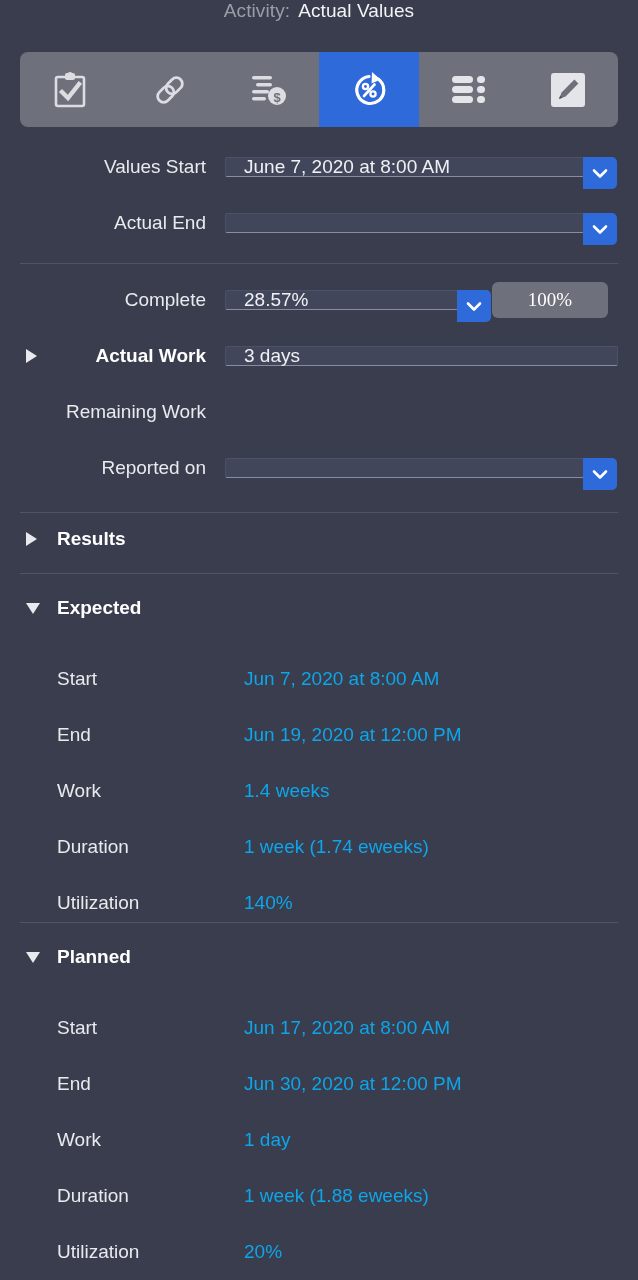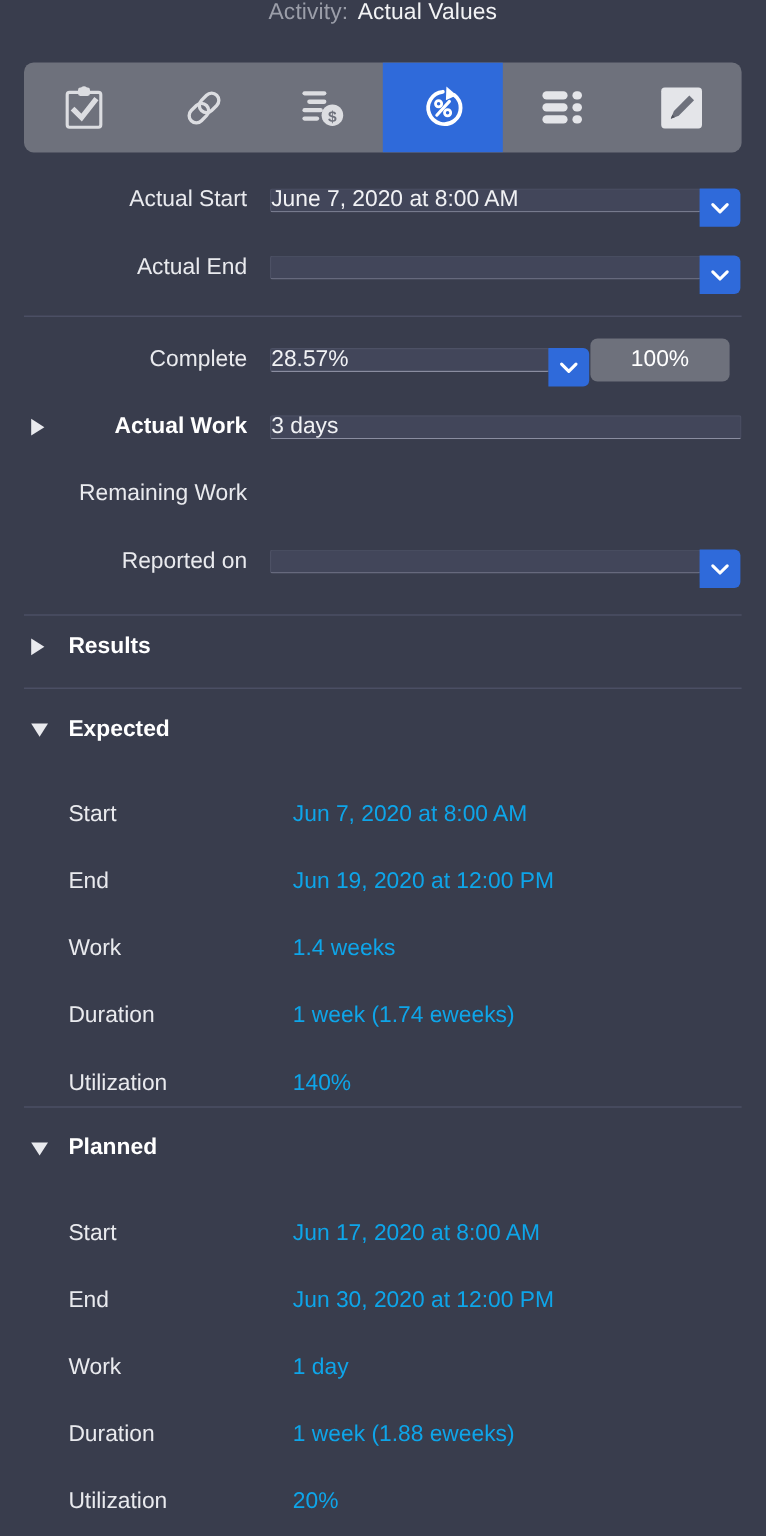--- a/index.html
+++ b/index.html
@@ -95,21 +95,21 @@
   .field {
     position: relative;
     flex: 1;
     height: 20px;
     background: #42465a;
     border: 1px solid #4d5165;
     border-bottom-color: #8a8da0;
     border-radius: 2px;
     display: flex;
     align-items: center;
-    padding-left: 0;
+    padding-left: 18px;
     font-size: 19px;
     color: #f0f1f4;
     min-width: 0;
   }
   .field.has-chevron { margin-right: 34px; }
   .field.complete-field { flex: none; width: 233px; margin-right: 34px; }
 
   .chevron-btn {
     position: absolute;
     right: -34px;
@@ -126,21 +126,21 @@
   .chevron-btn svg { display: block; }
 
   .pct-button {
     width: 116px;
     height: 36px;
     background: #6e717c;
     border-radius: 6px;
     border: none;
     color: #ffffff;
     font-size: 19px;
-    font-family: Liberation Sans, sans-serif;
+    font-family: Liberation Serif, serif;
     cursor: pointer;
     display: flex;
     align-items: center;
     justify-content: center;
     flex: none;
   }
 
   
   .divider {
     height: 1px;
@@ -266,21 +266,21 @@
           <path d="M10 28 L13.4 26.8 L11.2 24.6 Z" fill="#4f525c"></path>
         </svg>
       </span>
     </div>
 
   </div>
 
   <div class="sp12"></div>
 
   <div class="row">
-    <span class="lbl-right">Actual Start</span>
+    <span class="lbl-right">Values Start</span>
     <div class="field has-chevron">
       <span>June 7, 2020 at 8:00 AM</span>
       <span class="chevron-btn">
         <svg width="16" height="11" viewBox="0 0 16 11">
             <path d="M2 2.5 L8 8.5 L14 2.5" fill="none" stroke="#ffffff" stroke-width="2.6" stroke-linecap="round" stroke-linejoin="round"></path>
           </svg>
       </span>
     </div>
   </div>
 

